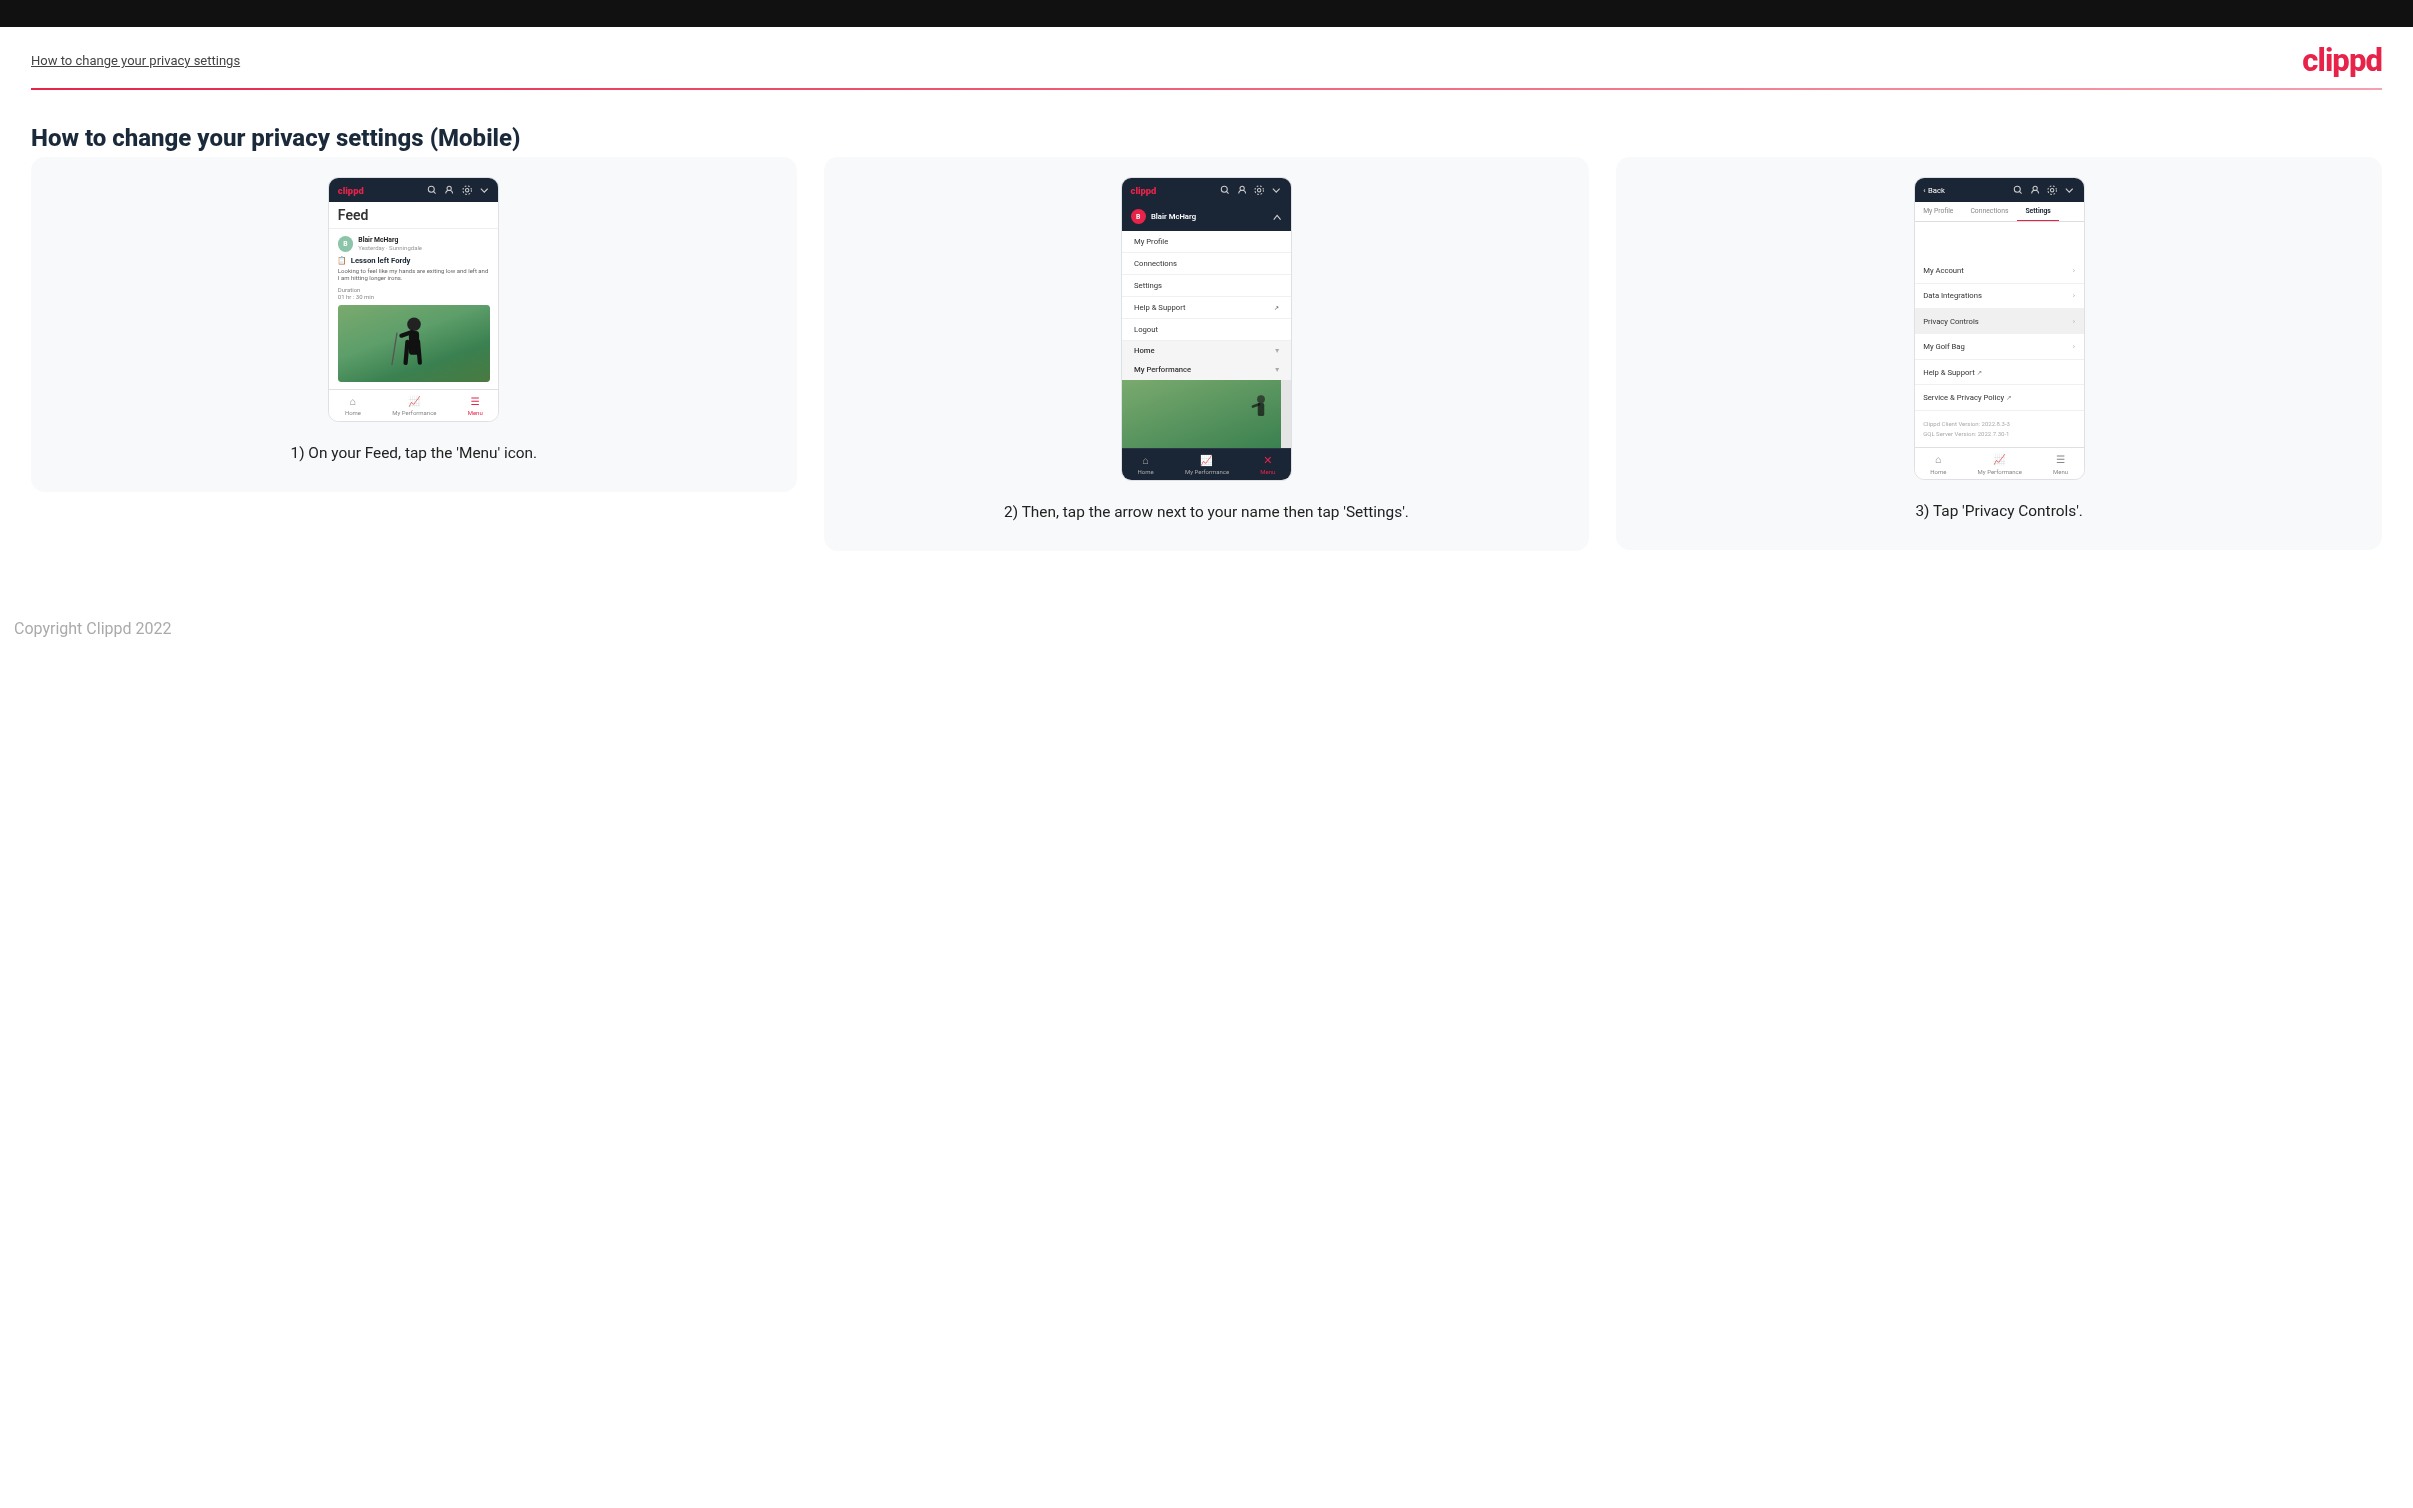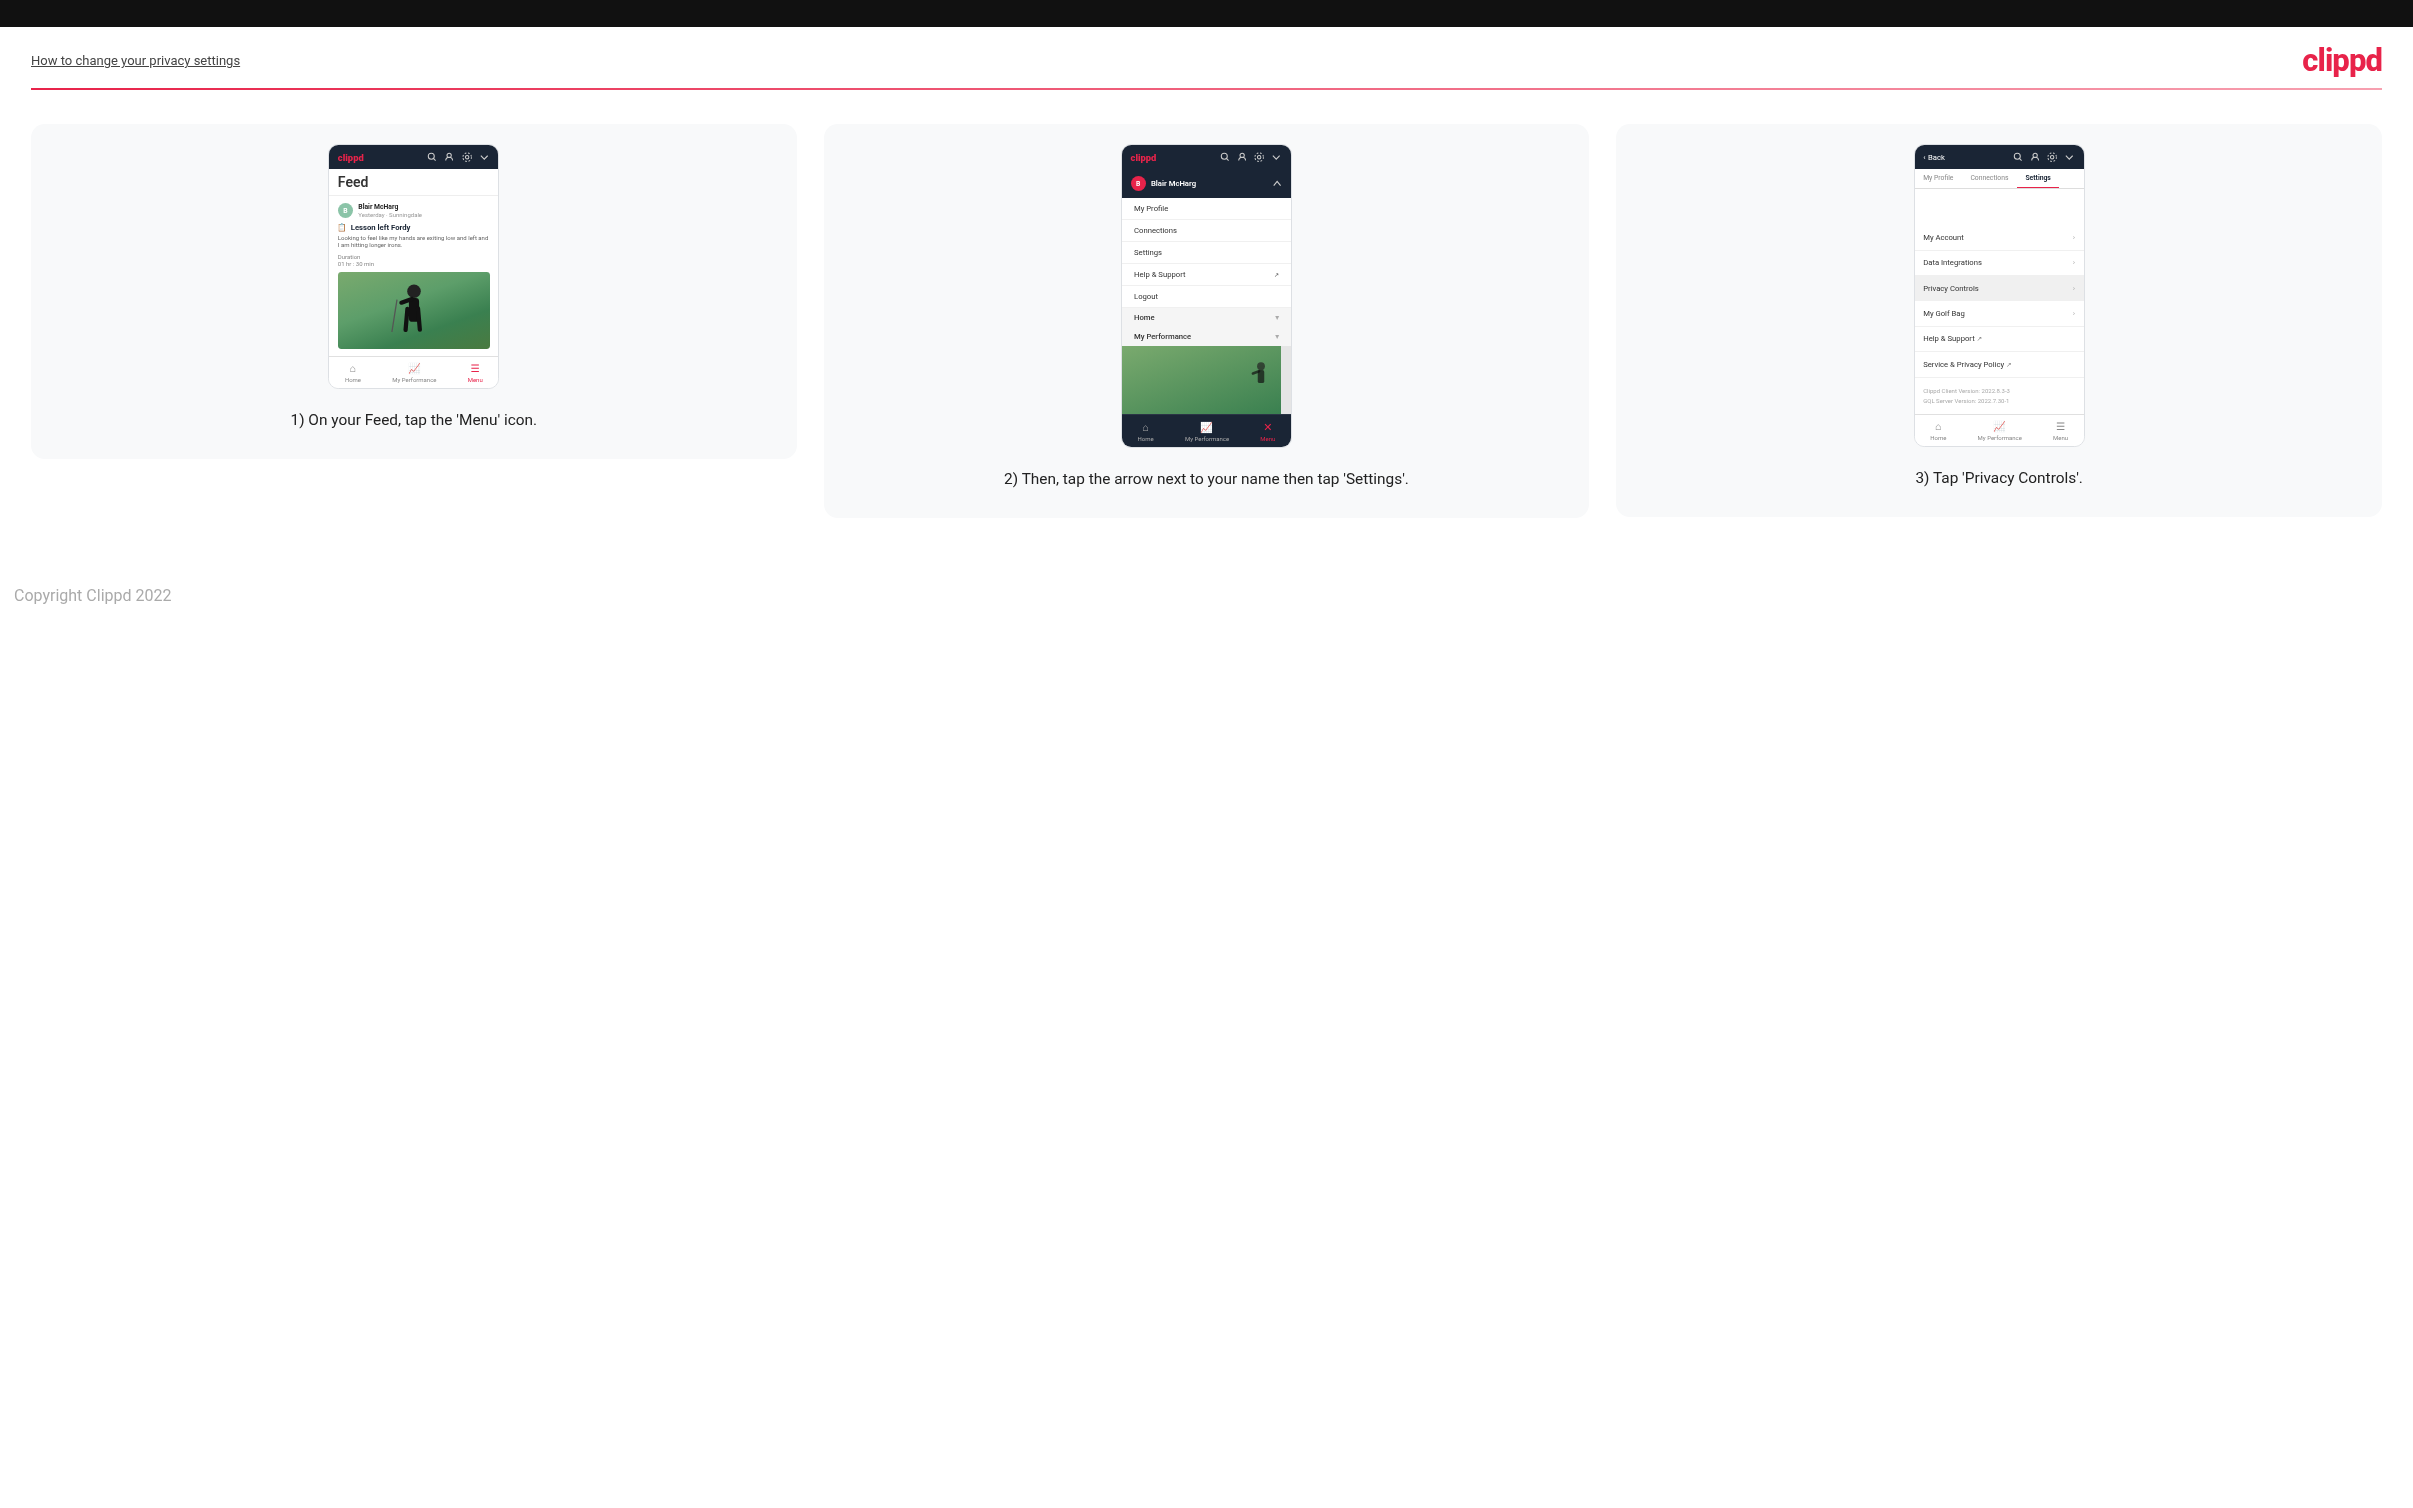--- a/index.html
+++ b/index.html
@@ -344,20 +344,21 @@
 
 <div class="top-bar"></div>
 
 <div class="header">
   <span class="header-title">How to change your privacy settings</span>
   <span class="logo-clippd">clippd</span>
 </div>
 <div class="header-divider"></div>
 
 <div class="main">
+  <div class="page-heading">How to change your privacy settings (Mobile)</div>
 
   <div class="steps-container">
 
     <div class="step-card">
       <div class="phone-mockup">
 
         <div class="phone-nav">
           <span class="phone-nav-logo">clippd</span>
           <div class="phone-nav-icons">
             <div class="phone-nav-icon">

